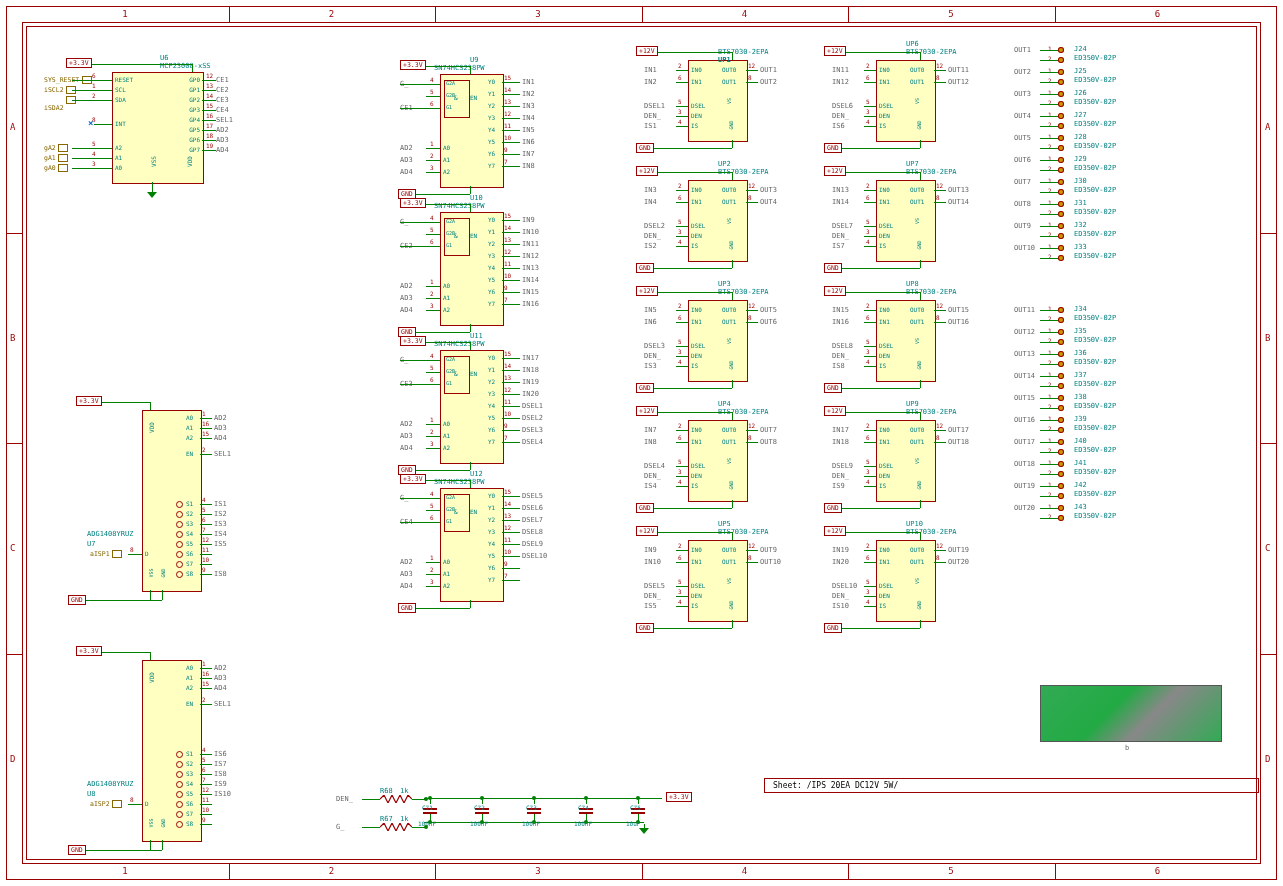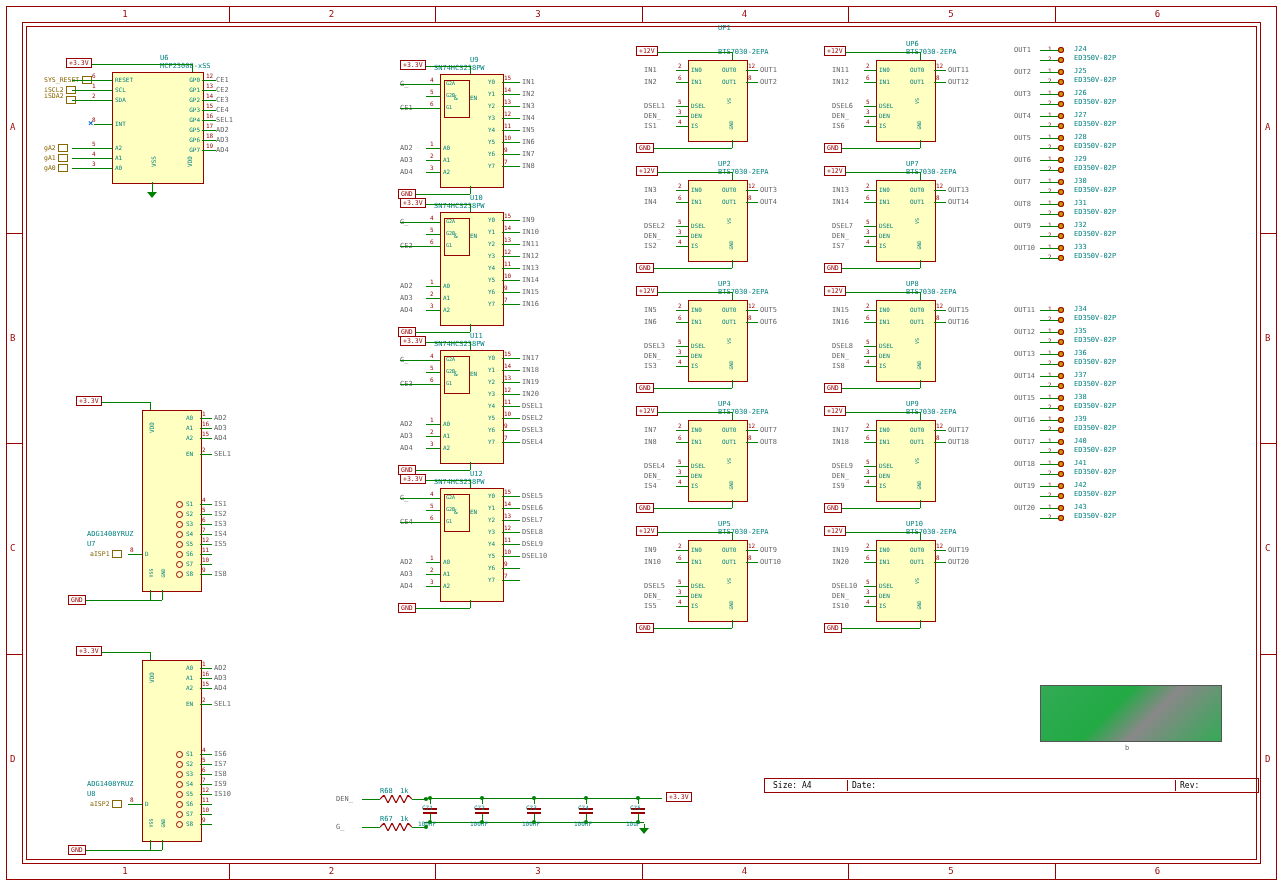--- a/index.html
+++ b/index.html
@@ -213,21 +213,21 @@
       <div class="wire h" style="left:72px; top:80px; width:22px;"></div>
       <div class="txt pinno" style="left:92px; top:82px;">1</div>
       <div class="txt pinlbl" style="left:115px; top:86px;">SCL</div>
       <div class="wire h" style="left:94px; top:90px; width:18px;"></div>
       <div class="hier-label" style="left:44px; top:86px;">iSCL2</div>
       <div class="hier-pin" style="left:66px; top:86px;"></div>
       <div class="wire h" style="left:72px; top:90px; width:22px;"></div>
       <div class="txt pinno" style="left:92px; top:92px;">2</div>
       <div class="txt pinlbl" style="left:115px; top:96px;">SDA</div>
       <div class="wire h" style="left:94px; top:100px; width:18px;"></div>
-      <div class="hier-label" style="left:44px; top:92px;">iSDA2</div>
+      <div class="hier-label" style="left:44px; top:104px;">iSDA2</div>
       <div class="hier-pin" style="left:66px; top:96px;"></div>
       <div class="wire h" style="left:72px; top:100px; width:22px;"></div>
       <div class="txt pinno" style="left:92px; top:116px;">8</div>
       <div class="txt pinlbl" style="left:115px; top:120px;">INT</div>
       <div class="wire h" style="left:94px; top:124px; width:18px;"></div>
       <div class="txt pinno" style="left:92px; top:140px;">5</div>
       <div class="txt pinlbl" style="left:115px; top:144px;">A2</div>
       <div class="wire h" style="left:94px; top:148px; width:18px;"></div>
       <div class="hier-label" style="left:44px; top:144px;">gA2</div>
       <div class="hier-pin" style="left:58px; top:144px;"></div>
@@ -704,21 +704,21 @@
       <div class="txt net" style="left:400px; top:582px;">AD4</div>
       <div class="wire v" style="left:470px; top:480px; height:8px;"></div>
       <div class="wire h" style="left:410px; top:480px; width:60px;"></div>
       <div class="pwr-flag" style="left:400px; top:474px;">+3.3V</div>
       <div class="wire v" style="left:470px; top:600px; height:8px;"></div>
       <div class="wire h" style="left:410px; top:608px; width:60px;"></div>
       <div class="pwr-flag" style="left:398px; top:603px;">GND</div>
     </div>
   <div id="drv-host">
       <div class="chip" style="left:688px; top:60px; width:58px; height:80px;"></div>
-      <div class="txt ref" style="left:718px; top:24px;">UP1</div>
+      <div class="txt ref" style="left:718px; top:56px;font-weight:bold;">UP1</div>
       <div class="txt val" style="left:718px; top:48px;">BTS7030-2EPA</div>
       <div class="txt pinlbl" style="left:691px; top:66px;">IN0</div>
       <div class="txt pinno" style="left:678px; top:62px;">2</div>
       <div class="wire h" style="left:676px; top:70px; width:12px;"></div>
       <div class="txt net" style="left:644px; top:66px;">IN1</div>
       <div class="txt pinlbl" style="left:691px; top:78px;">IN1</div>
       <div class="txt pinno" style="left:678px; top:74px;">6</div>
       <div class="wire h" style="left:676px; top:82px; width:12px;"></div>
       <div class="txt net" style="left:644px; top:78px;">IN2</div>
       <div class="txt pinlbl" style="left:691px; top:102px;">DSEL</div>
@@ -1388,19 +1388,17 @@
       <div class="txt ref" style="left:380px; top:815px;">R67</div>
       <div class="txt val" style="left:400px; top:815px;">1k</div>
       <div class="junction" style="left:426px; top:827px;"></div>
     </div>
 
   <div class="photo" style="left:1040px; top:685px; width:180px; height:55px;"></div>
   <div class="txt net" style="left:1125px; top:744px;">b</div>
 
   <div class="tb" style="left:764px; top:778px; width:493px;">
     <div class="row">
-      <span class="cell br" style="width:70px;"><span>Size:</span> <span>A4</span></span>
-      <span class="cell br" style="flex:1;"><span>Date:</span> <span></span></span>
-      <span class="cell" style="width:70px;"><span>Rev:</span> <span></span></span>
-    </div>
+        <span class="cell">Sheet: /IPS 20EA DC12V 5W/</span>
+      </div>
   </div>
 
 </div>
 
 </body></html>

